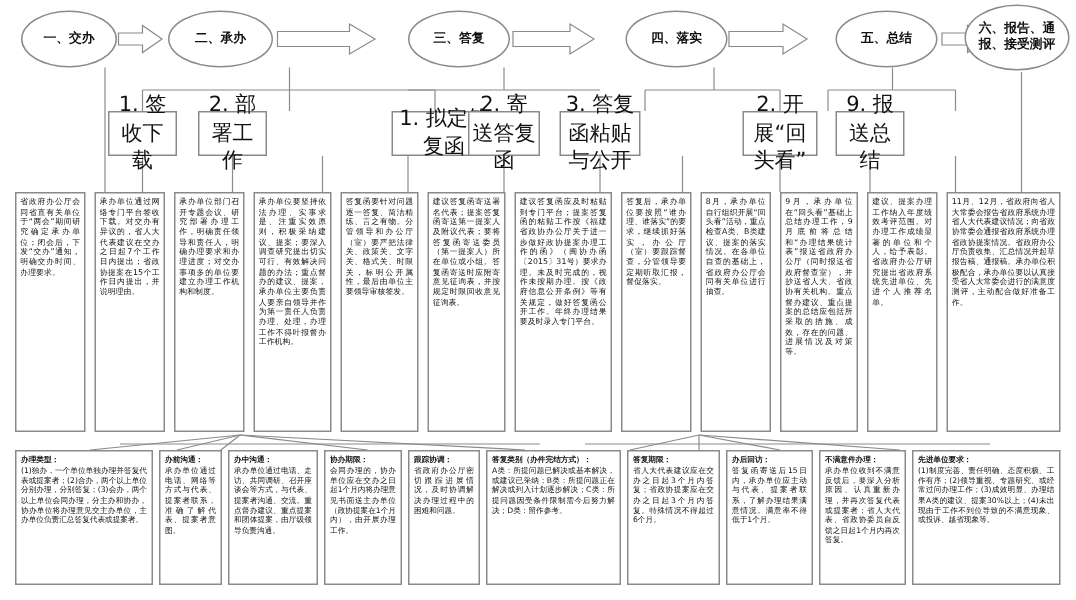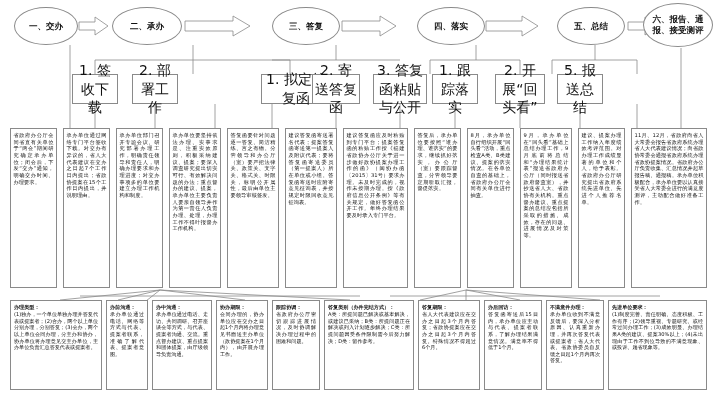--- a/index.html
+++ b/index.html
@@ -161,29 +161,26 @@
   <div class="node sbox" style="left:261px;top:74px;width:70px;height:30px;">
     <span>1. 拟定答复函</span>
   </div>
   <div class="node sbox" style="left:312px;top:74px;width:48px;height:30px;">
     <span>2. 寄送答复函</span>
   </div>
   <div class="node sbox" style="left:373px;top:74px;width:54px;height:30px;">
     <span>3. 答复函粘贴与公开</span>
   </div>
 
-  <div class="node sbox" style="left:432px;top:74px;width:46px;height:30px;">
-    <span>1. 跟踪落实</span>
-  </div>
   <div class="node sbox" style="left:495px;top:74px;width:50px;height:30px;">
     <span>2. 开展“回头看”</span>
   </div>
 
   <div class="node sbox" style="left:557px;top:74px;width:46px;height:30px;">
-    <span>5. 报送总结</span>
+    <span>9. 报送总结</span>
   </div>
 
   <div class="node tbox" style="left:10px;top:128px;width:47px;height:160px;">
     <span>省政府办公厅会同省直有关单位于“两会”期间研究确定承办单位；闭会后，下发“交办”通知，明确交办时间、办理要求。</span>
   </div>
   <div class="node tbox" style="left:63px;top:128px;width:47px;height:160px;">
     <span>承办单位通过网络专门平台签收下载。对交办有异议的，省人大代表建议在交办之日起7个工作日内提出；省政协提案在15个工作日内提出，并说明理由。</span>
   </div>
   <div class="node tbox" style="left:116px;top:128px;width:47px;height:160px;">
     <span>承办单位部门召开专题会议、研究部署办理工作，明确责任领导和责任人，明确办理要求和办理进度；对交办事项多的单位要建立办理工作机构和制度。</span>

